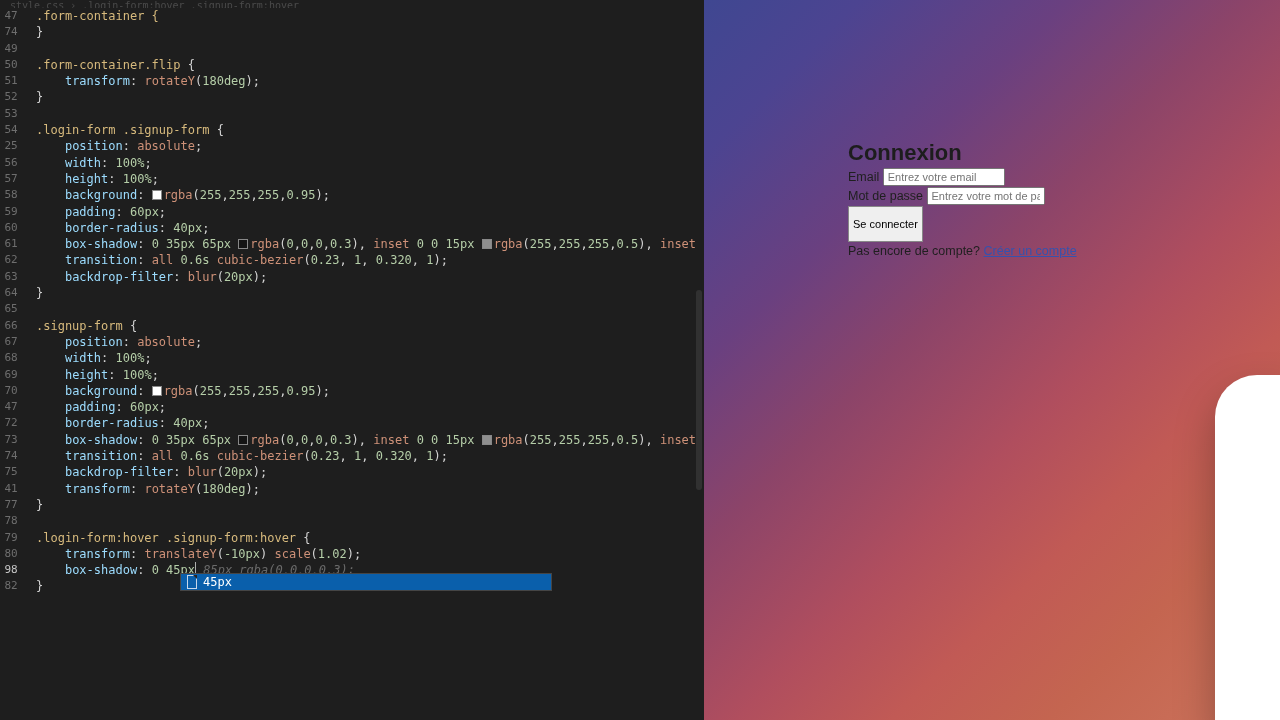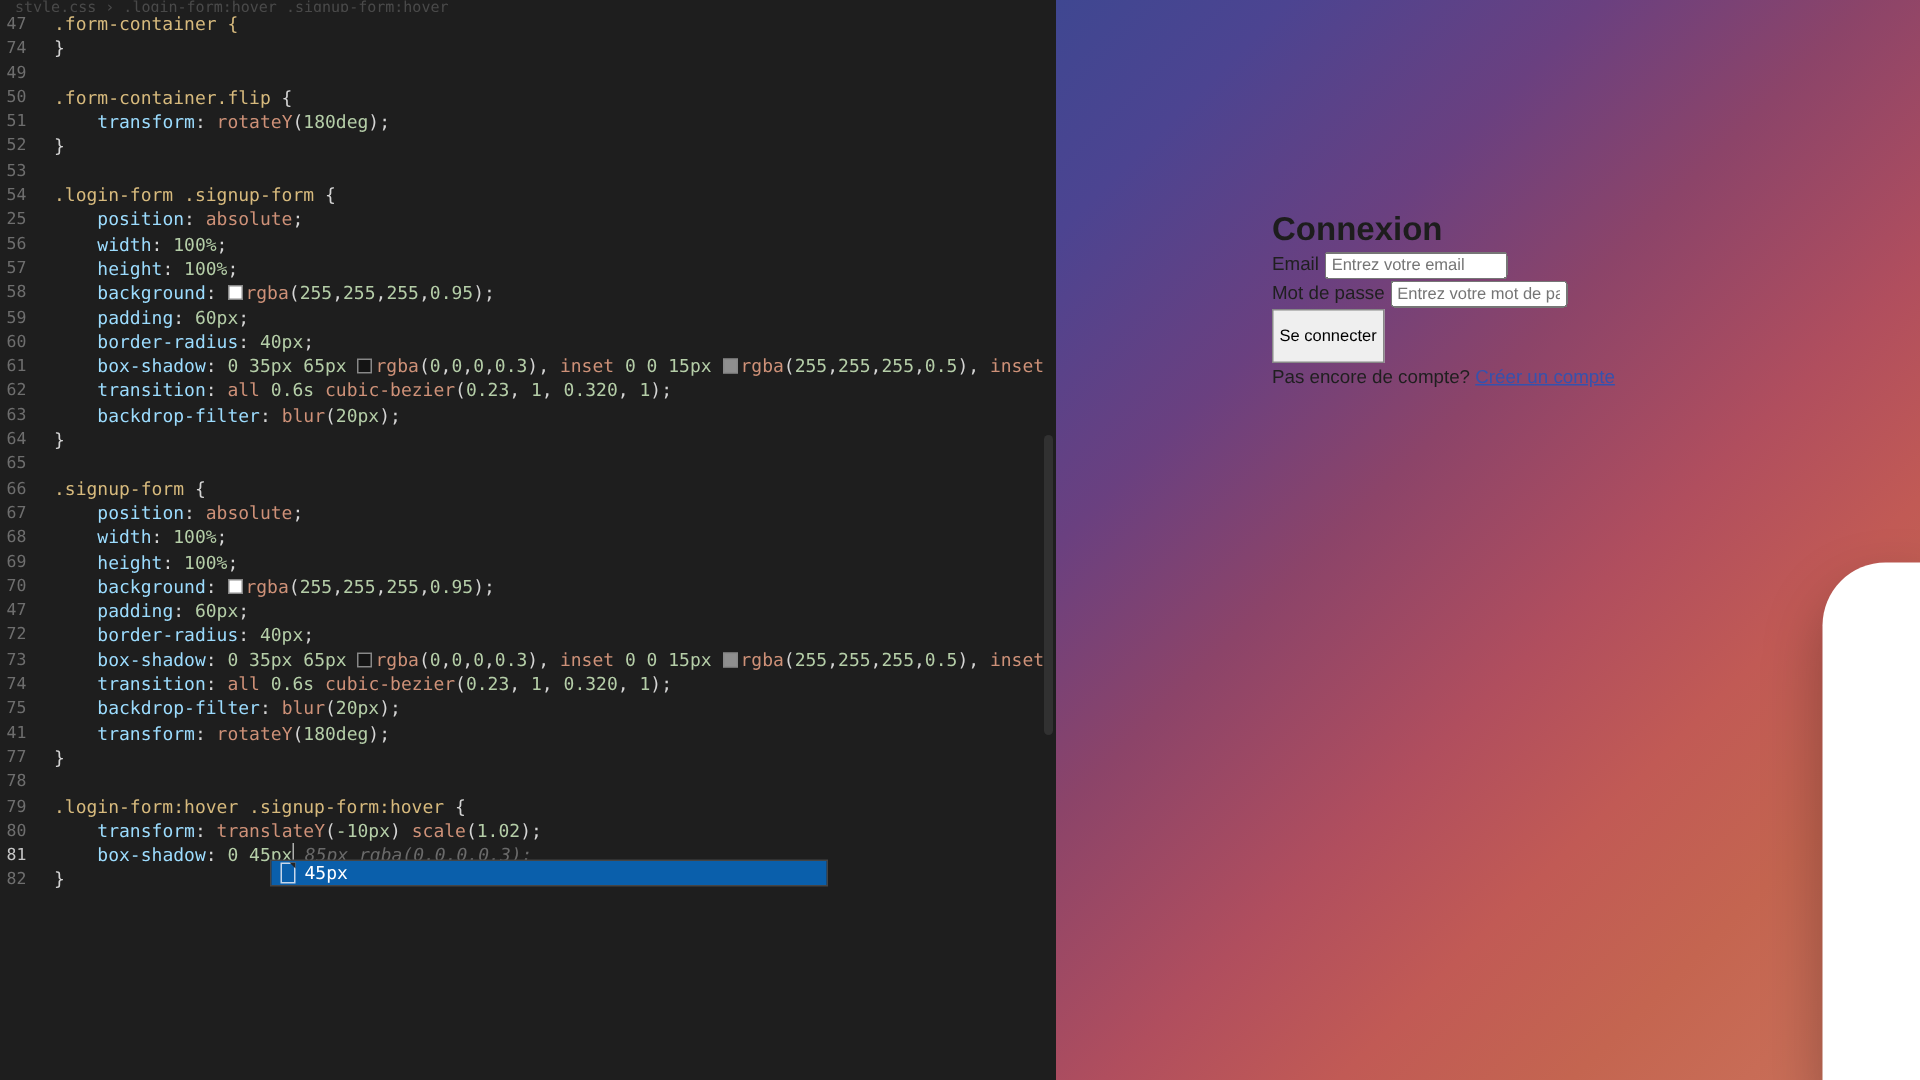--- a/index.html
+++ b/index.html
@@ -194,21 +194,21 @@
         <div class="">47</div>
         <div class="">72</div>
         <div class="">73</div>
         <div class="">74</div>
         <div class="">75</div>
         <div class="">41</div>
         <div class="">77</div>
         <div class="">78</div>
         <div class="">79</div>
         <div class="">80</div>
-        <div class="active">81</div>
+        <div class="active">98</div>
         <div class="">82</div>
       </div>
     <div class="code" id="code"><div><span class="sel">.form-container {</span></div><div><span class="pun">}</span></div><div><span class="">&nbsp;</span></div><div><span class="sel">.form-container.flip</span> <span class="pun">{</span></div><div>    <span class="prop">transform</span><span class="pun">:</span> <span class="val">rotateY</span><span class="pun">(</span><span class="num">180deg</span><span class="pun">);</span></div><div><span class="pun">}</span></div><div><span class="">&nbsp;</span></div><div><span class="sel">.login-form .signup-form</span> <span class="pun">{</span></div><div>    <span class="prop">position</span><span class="pun">:</span> <span class="val">absolute</span><span class="pun">;</span></div><div>    <span class="prop">width</span><span class="pun">:</span> <span class="num">100%</span><span class="pun">;</span></div><div>    <span class="prop">height</span><span class="pun">:</span> <span class="num">100%</span><span class="pun">;</span></div><div>    <span class="prop">background</span><span class="pun">:</span> <span class="swatch" style="background:#fff"></span><span class="val">rgba</span><span class="pun">(</span><span class="num">255</span><span class="pun">,</span><span class="num">255</span><span class="pun">,</span><span class="num">255</span><span class="pun">,</span><span class="num">0.95</span><span class="pun">);</span></div><div>    <span class="prop">padding</span><span class="pun">:</span> <span class="num">60px</span><span class="pun">;</span></div><div>    <span class="prop">border-radius</span><span class="pun">:</span> <span class="num">40px</span><span class="pun">;</span></div><div>    <span class="prop">box-shadow</span><span class="pun">:</span> <span class="num">0 35px 65px</span> <span class="swatch" style="background:rgba(0,0,0,.3)"></span><span class="val">rgba</span><span class="pun">(</span><span class="num">0</span><span class="pun">,</span><span class="num">0</span><span class="pun">,</span><span class="num">0</span><span class="pun">,</span><span class="num">0.3</span><span class="pun">),</span> <span class="val">inset</span> <span class="num">0 0 15px</span> <span class="swatch" style="background:rgba(255,255,255,.5)"></span><span class="val">rgba</span><span class="pun">(</span><span class="num">255</span><span class="pun">,</span><span class="num">255</span><span class="pun">,</span><span class="num">255</span><span class="pun">,</span><span class="num">0.5</span><span class="pun">),</span> <span class="val">inset</span> <span class="num">0 0 25px</span></div><div>    <span class="prop">transition</span><span class="pun">:</span> <span class="val">all</span> <span class="num">0.6s</span> <span class="val">cubic-bezier</span><span class="pun">(</span><span class="num">0.23</span><span class="pun">,</span> <span class="num">1</span><span class="pun">,</span> <span class="num">0.320</span><span class="pun">,</span> <span class="num">1</span><span class="pun">);</span></div><div>    <span class="prop">backdrop-filter</span><span class="pun">:</span> <span class="val">blur</span><span class="pun">(</span><span class="num">20px</span><span class="pun">);</span></div><div><span class="pun">}</span></div><div><span class="">&nbsp;</span></div><div><span class="sel">.signup-form</span> <span class="pun">{</span></div><div>    <span class="prop">position</span><span class="pun">:</span> <span class="val">absolute</span><span class="pun">;</span></div><div>    <span class="prop">width</span><span class="pun">:</span> <span class="num">100%</span><span class="pun">;</span></div><div>    <span class="prop">height</span><span class="pun">:</span> <span class="num">100%</span><span class="pun">;</span></div><div>    <span class="prop">background</span><span class="pun">:</span> <span class="swatch" style="background:#fff"></span><span class="val">rgba</span><span class="pun">(</span><span class="num">255</span><span class="pun">,</span><span class="num">255</span><span class="pun">,</span><span class="num">255</span><span class="pun">,</span><span class="num">0.95</span><span class="pun">);</span></div><div>    <span class="prop">padding</span><span class="pun">:</span> <span class="num">60px</span><span class="pun">;</span></div><div>    <span class="prop">border-radius</span><span class="pun">:</span> <span class="num">40px</span><span class="pun">;</span></div><div>    <span class="prop">box-shadow</span><span class="pun">:</span> <span class="num">0 35px 65px</span> <span class="swatch" style="background:rgba(0,0,0,.3)"></span><span class="val">rgba</span><span class="pun">(</span><span class="num">0</span><span class="pun">,</span><span class="num">0</span><span class="pun">,</span><span class="num">0</span><span class="pun">,</span><span class="num">0.3</span><span class="pun">),</span> <span class="val">inset</span> <span class="num">0 0 15px</span> <span class="swatch" style="background:rgba(255,255,255,.5)"></span><span class="val">rgba</span><span class="pun">(</span><span class="num">255</span><span class="pun">,</span><span class="num">255</span><span class="pun">,</span><span class="num">255</span><span class="pun">,</span><span class="num">0.5</span><span class="pun">),</span> <span class="val">inset</span> <span class="num">0 0 25px</span></div><div>    <span class="prop">transition</span><span class="pun">:</span> <span class="val">all</span> <span class="num">0.6s</span> <span class="val">cubic-bezier</span><span class="pun">(</span><span class="num">0.23</span><span class="pun">,</span> <span class="num">1</span><span class="pun">,</span> <span class="num">0.320</span><span class="pun">,</span> <span class="num">1</span><span class="pun">);</span></div><div>    <span class="prop">backdrop-filter</span><span class="pun">:</span> <span class="val">blur</span><span class="pun">(</span><span class="num">20px</span><span class="pun">);</span></div><div>    <span class="prop">transform</span><span class="pun">:</span> <span class="val">rotateY</span><span class="pun">(</span><span class="num">180deg</span><span class="pun">);</span></div><div><span class="pun">}</span></div><div><span class="">&nbsp;</span></div><div><span class="sel">.login-form:hover .signup-form:hover</span> <span class="pun">{</span></div><div>    <span class="prop">transform</span><span class="pun">:</span> <span class="val">translateY</span><span class="pun">(</span><span class="num">-10px</span><span class="pun">)</span> <span class="val">scale</span><span class="pun">(</span><span class="num">1.02</span><span class="pun">);</span></div><div>    <span class="prop">box-shadow</span><span class="pun">:</span> <span class="num">0 45px</span><span class="caret"></span><span class="ghost"> 85px rgba(0,0,0,0.3);</span></div><div><span class="pun">}</span></div></div>
   </div>
 
   <div class="suggest">
     <div class="suggest-row">
       <span class="suggest-icon"></span>
       <span>45px</span>
     </div>

